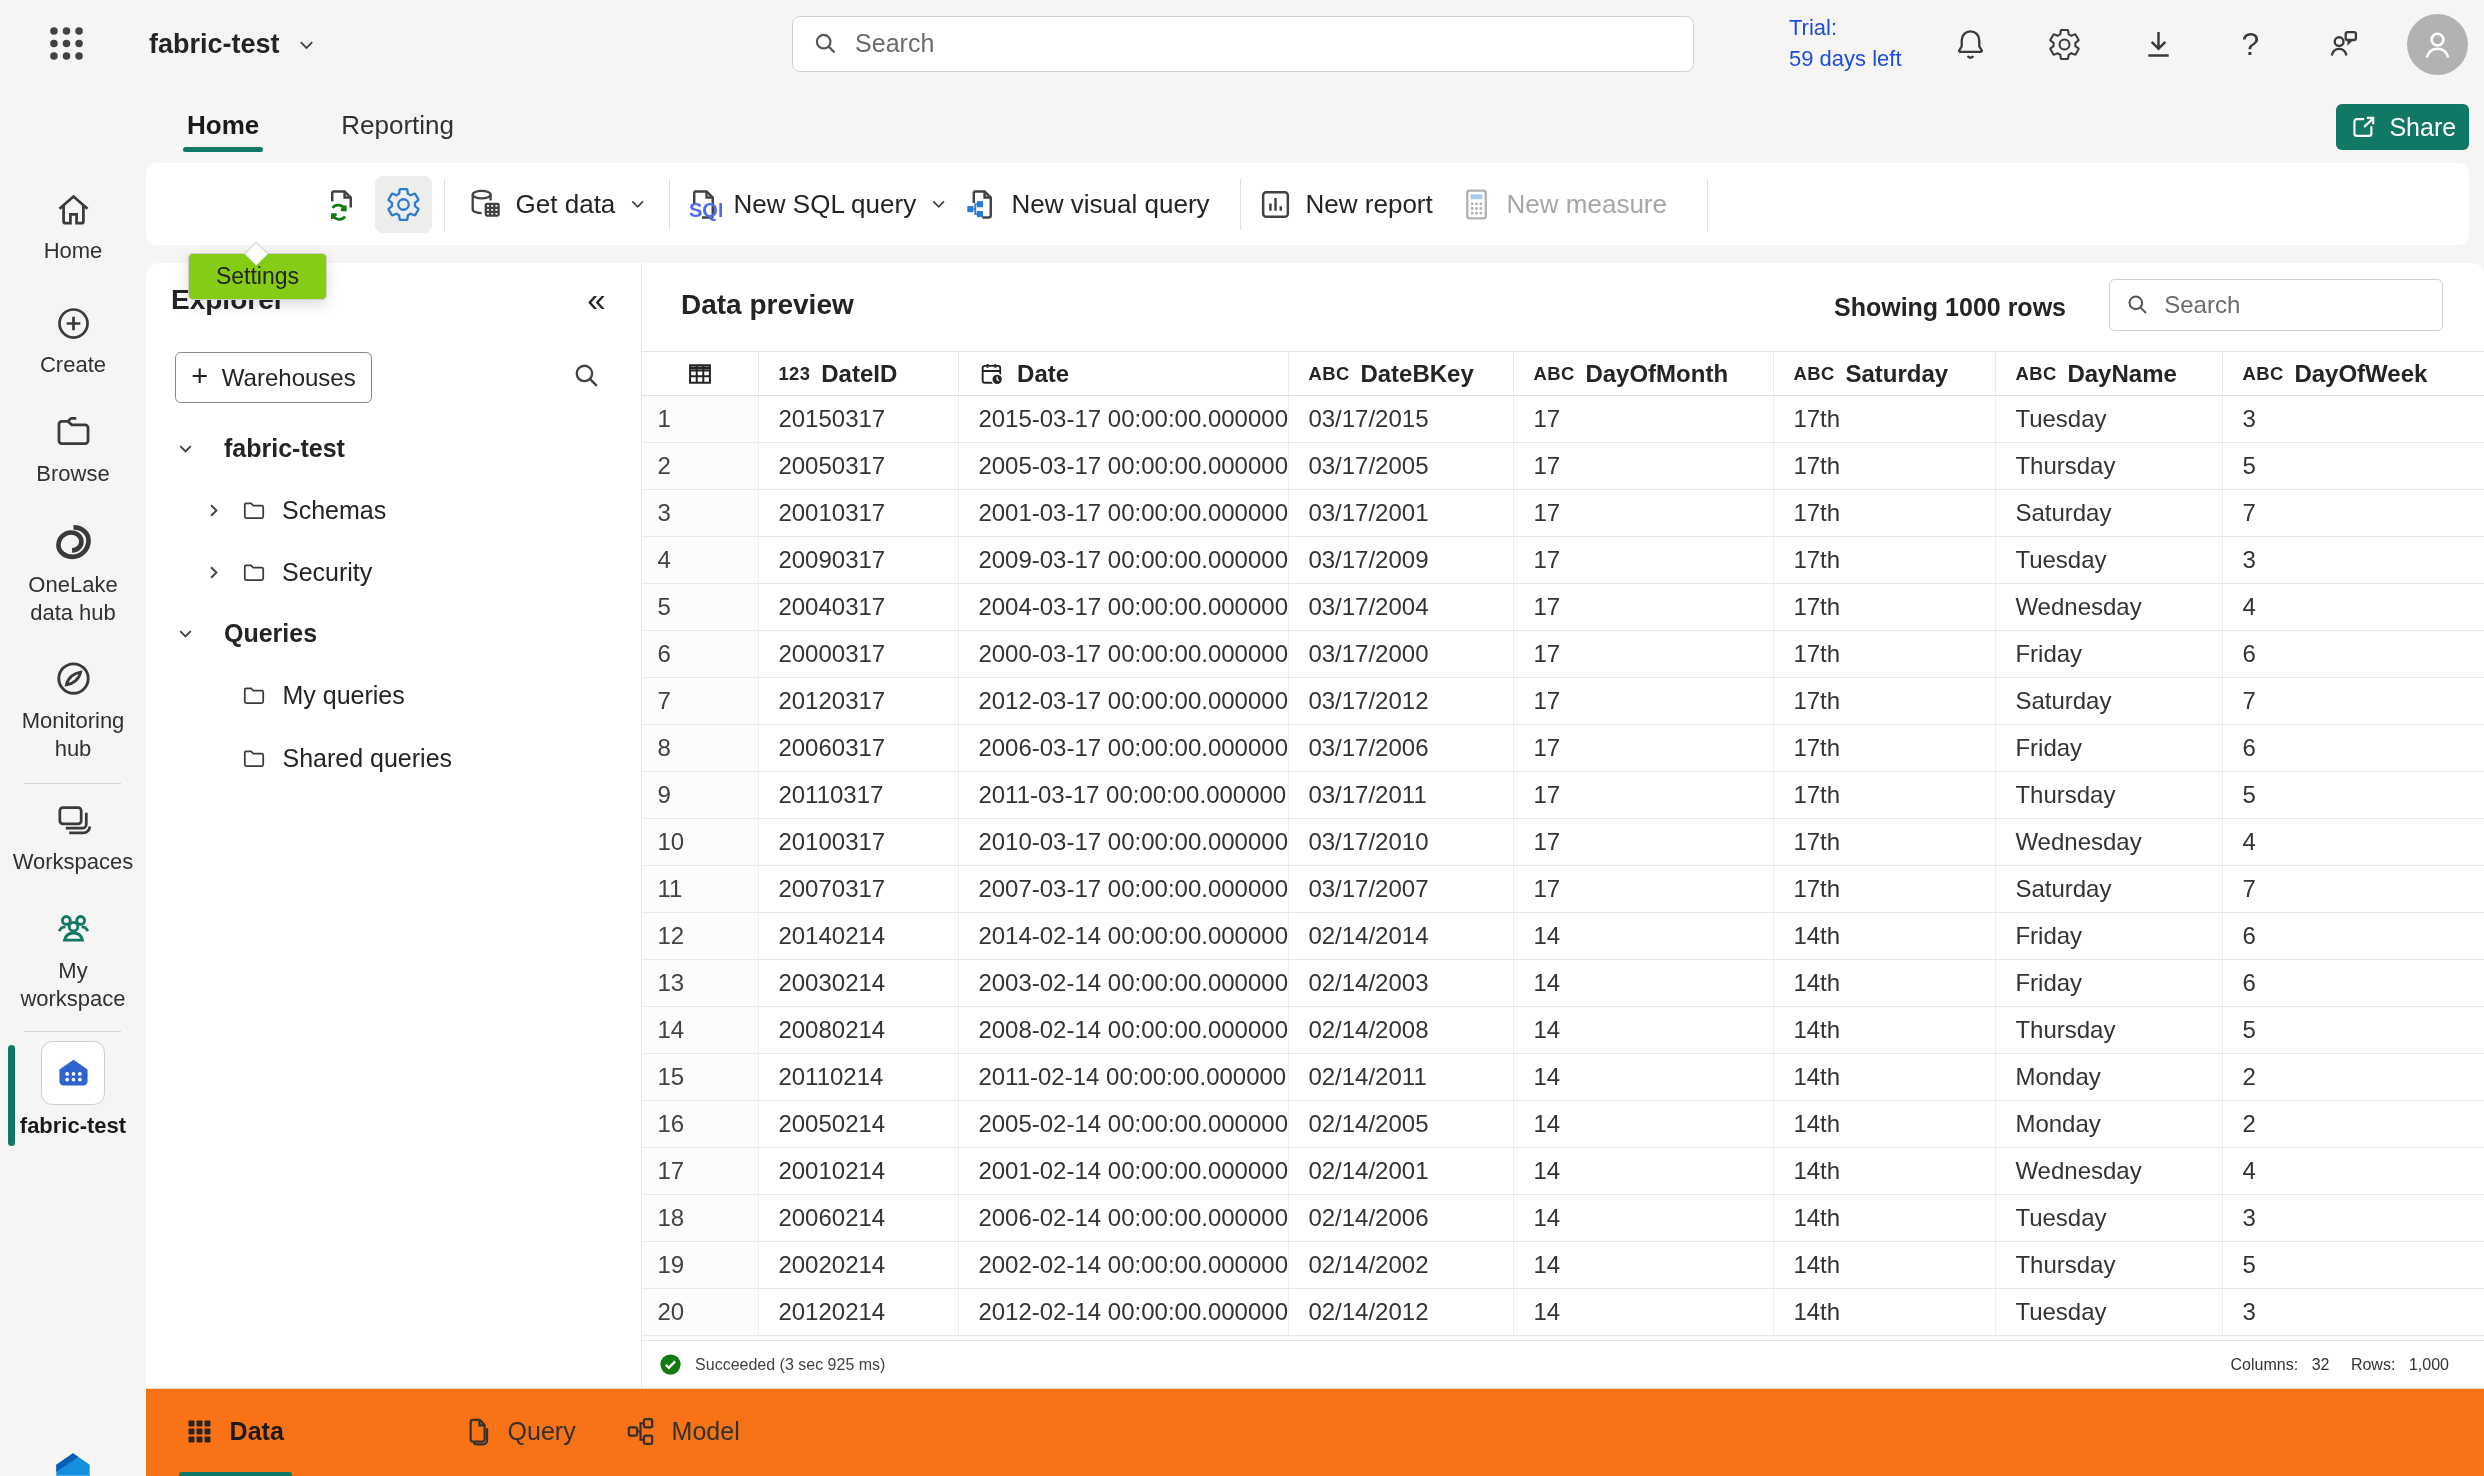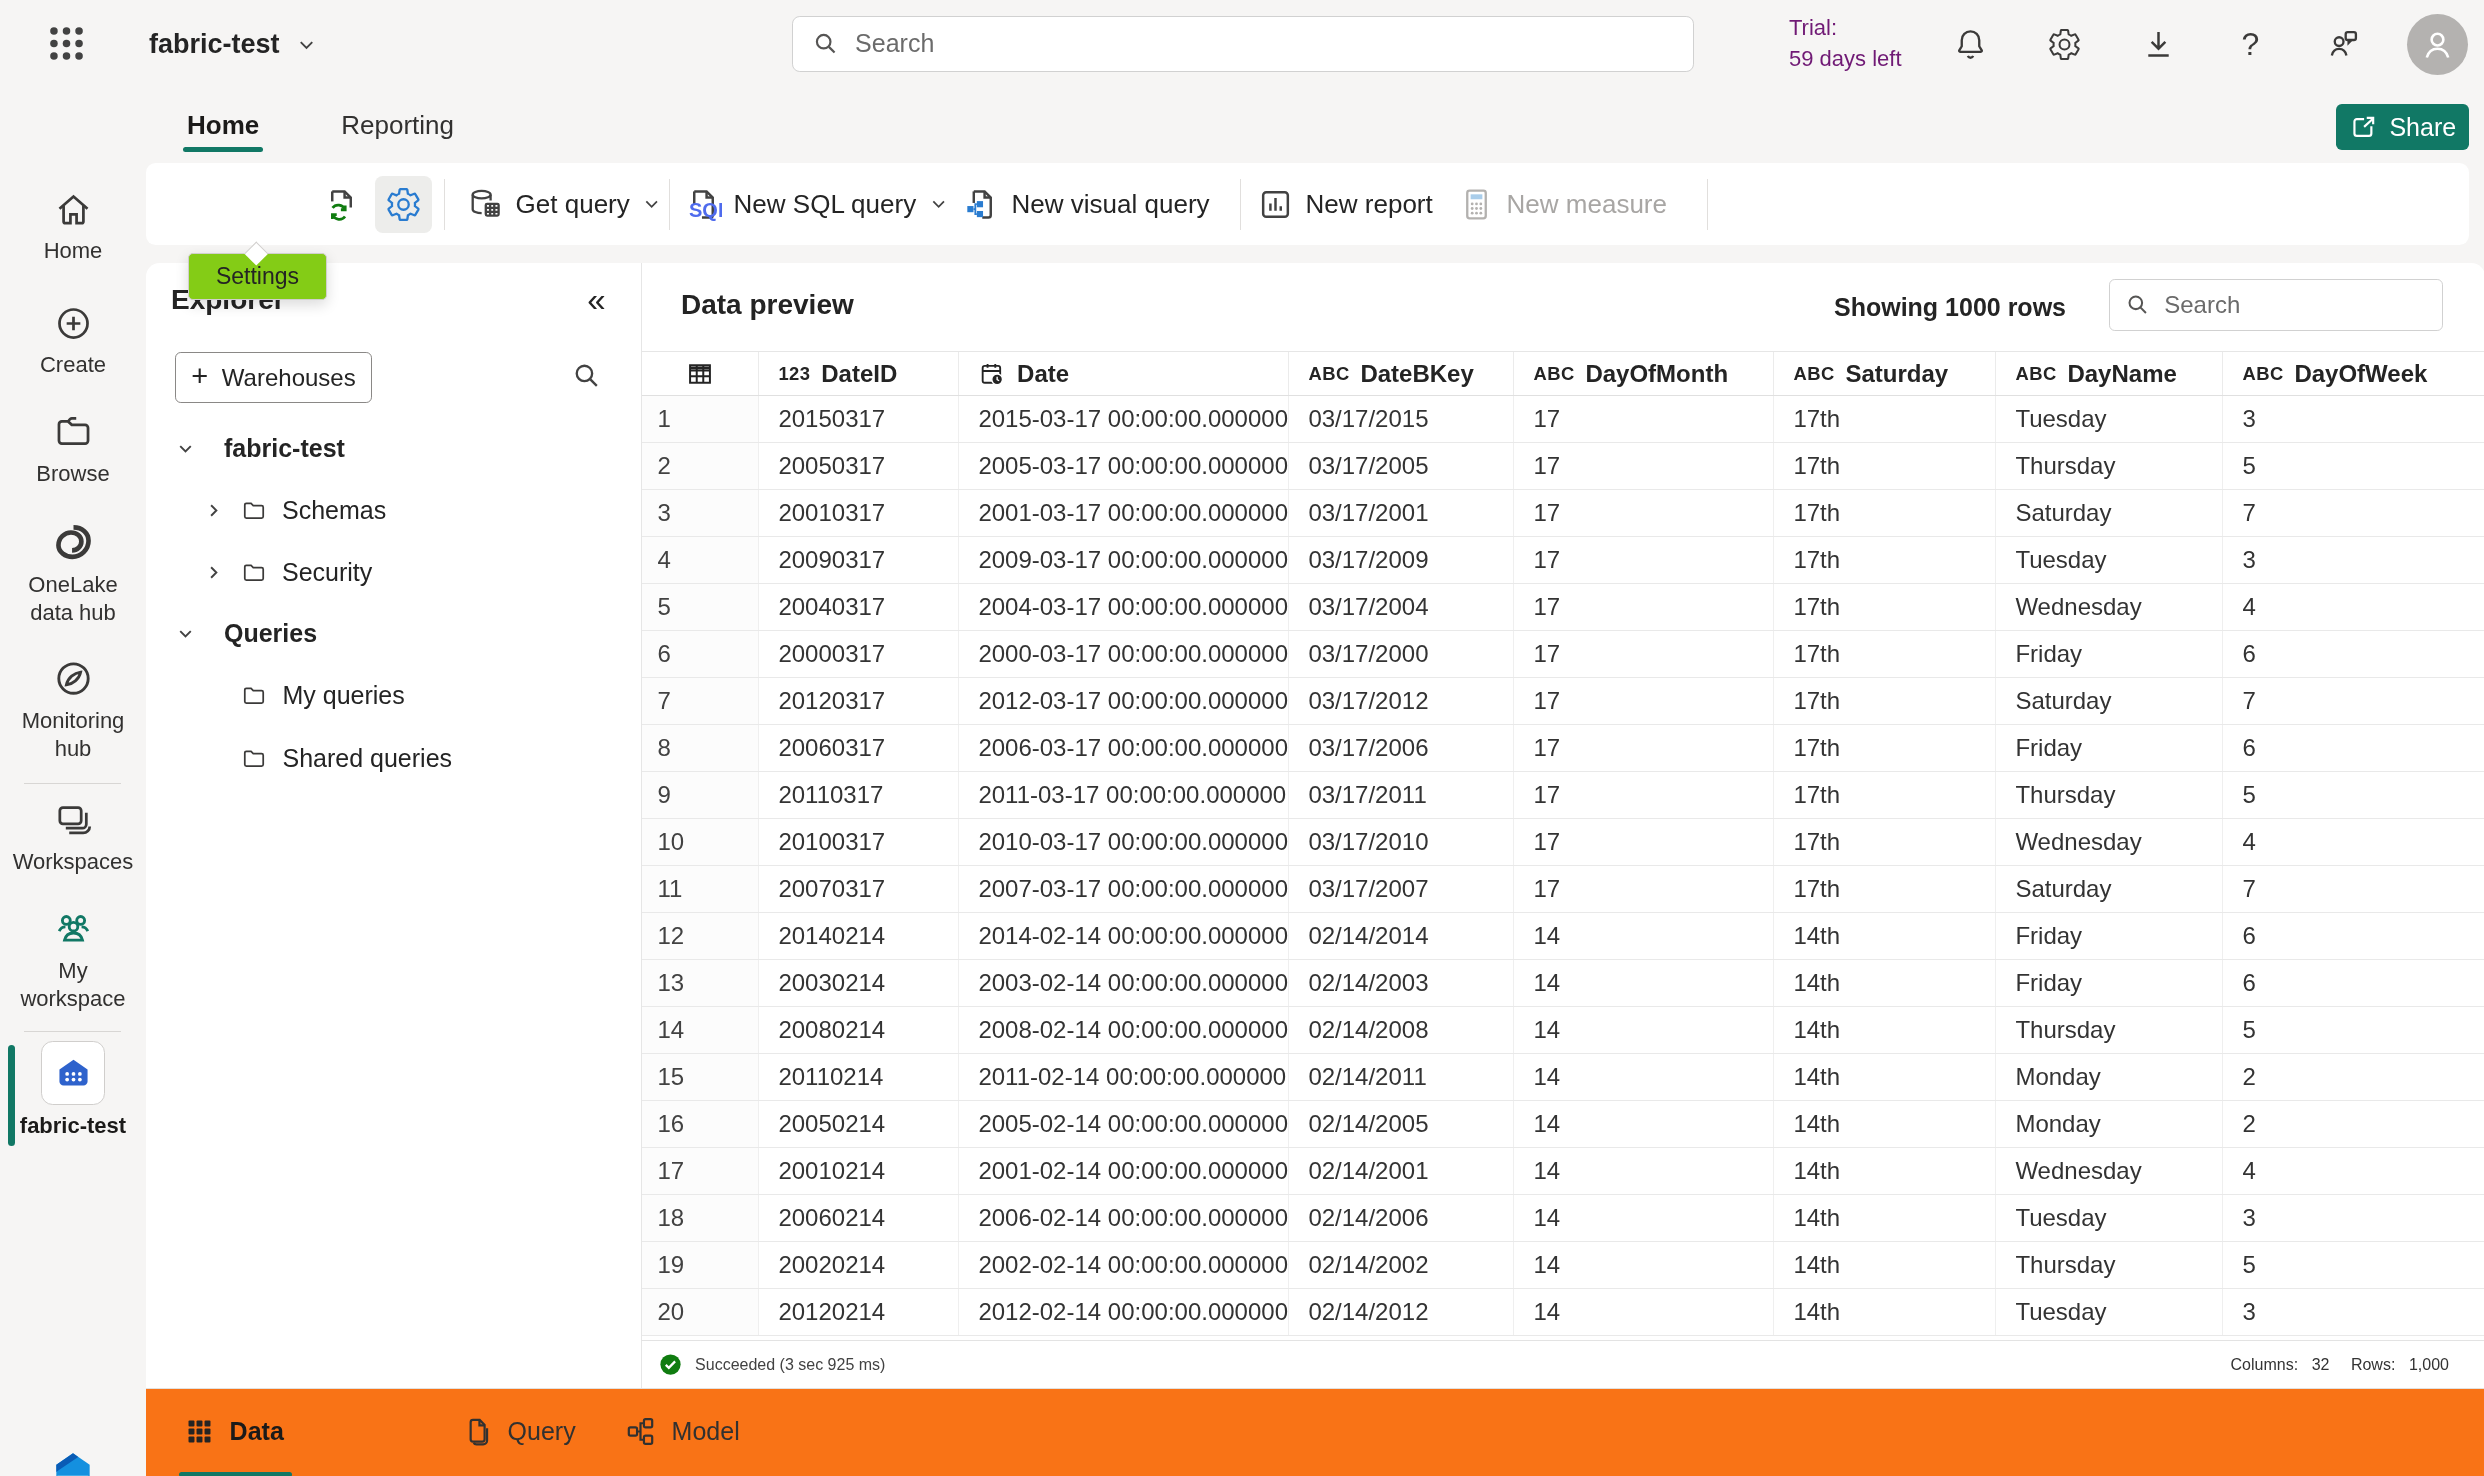--- a/index.html
+++ b/index.html
@@ -8,21 +8,21 @@
   svg{display:block}
   input{font-family:inherit}
 
   
   .topbar{position:absolute;left:0;top:0;width:2484px;height:88px;background:#f6f5f4;display:flex;align-items:center;}
   .waffle{position:absolute;left:45px;top:22px;width:43px;height:43px;color:#424242;cursor:pointer}
   .ws-name{position:absolute;left:149px;top:0;height:88px;display:flex;align-items:center;gap:15.5px;font-size:27px;font-weight:600;cursor:pointer}
   .topsearch{position:absolute;left:792px;top:15.5px;width:902px;height:56px;background:#fff;border:1px solid #d1d1d1;border-radius:7.8px;display:flex;align-items:center;padding:0 17.5px;box-sizing:border-box;gap:13.6px}
   .topsearch input{border:none;outline:none;flex:1;font-size:25px;color:#424242;background:transparent}
   .topsearch input::placeholder{color:#6b6b6b}
-  .trial{position:absolute;left:1789px;top:11.6px;font-size:22px;line-height:31px;color:#701a75}
+  .trial{position:absolute;left:1789px;top:11.6px;font-size:22px;line-height:31px;color:#1d4ed8}
   .topicon{position:absolute;top:27px;width:35px;height:35px;color:#3b3a39;cursor:pointer}
   .help-glyph{font-size:32px;color:#3b3a39;line-height:35px;text-align:center;width:35px}
   .avatar{position:absolute;left:2407px;top:13.6px;width:61px;height:61px;border-radius:50%;background:#b4b2b0;display:flex;align-items:center;justify-content:center;cursor:pointer}
 
   
   .rail{position:absolute;left:0;top:88px;width:146px;height:1389px;background:#f6f5f4}
   .rail-item{position:absolute;left:0;width:146px;display:flex;flex-direction:column;align-items:center;gap:6.8px;color:#3b3a39;cursor:pointer}
   .rail-item .lbl{font-size:22px;line-height:28px;color:#323130;text-align:center;width:136px}
   .rail-sep{position:absolute;left:24px;width:97px;height:1px;background:#d8d6d4}
   .rail-cur-bar{position:absolute;left:7.8px;top:957px;width:6.8px;height:101px;background:#117865;border-radius:3.9px}
@@ -275,21 +275,21 @@
     </svg>
   </div>
   <div class="tsep" style="left:298px"></div>
   <div class="tbtn" style="left:321px">
     <svg width="37" height="37" viewBox="0 0 24 24" fill="none" stroke="#424242" stroke-width="1.5">
       <ellipse cx="9.5" cy="5.6" rx="5.8" ry="2.4"></ellipse>
       <path d="M3.7 5.6v9.6c0 1.3 2.6 2.4 5.8 2.4M15.3 5.6v3.8"></path>
       <rect x="12.2" y="11.6" width="8.3" height="7.6" rx="0.8"></rect>
       <path d="M12.2 14.2h8.3M12.2 16.8h8.3M15 11.6v7.6M17.7 11.6v7.6"></path>
     </svg>
-    <span>Get query</span>
+    <span>Get data</span>
     <svg width="21.3" height="21.3" viewBox="0 0 24 24" fill="none" stroke="#424242" stroke-width="2">
         <path d="M6 9.5l6 6 6-6"></path>
       </svg>
   </div>
   <div class="tsep" style="left:523px"></div>
   <div class="tbtn" style="left:539px">
     <svg width="37" height="37" viewBox="0 0 24 24" fill="none" style="font-size:27px">
       <path d="M6 3.5h8l4 4V19a1.5 1.5 0 0 1-1.5 1.5H11" stroke="#424242" stroke-width="1.6"></path>
       <path d="M14 3.5v4h4" stroke="#424242" stroke-width="1.6"></path>
         <path d="M6 3.5v8.5" stroke="#424242" stroke-width="1.6"></path>

